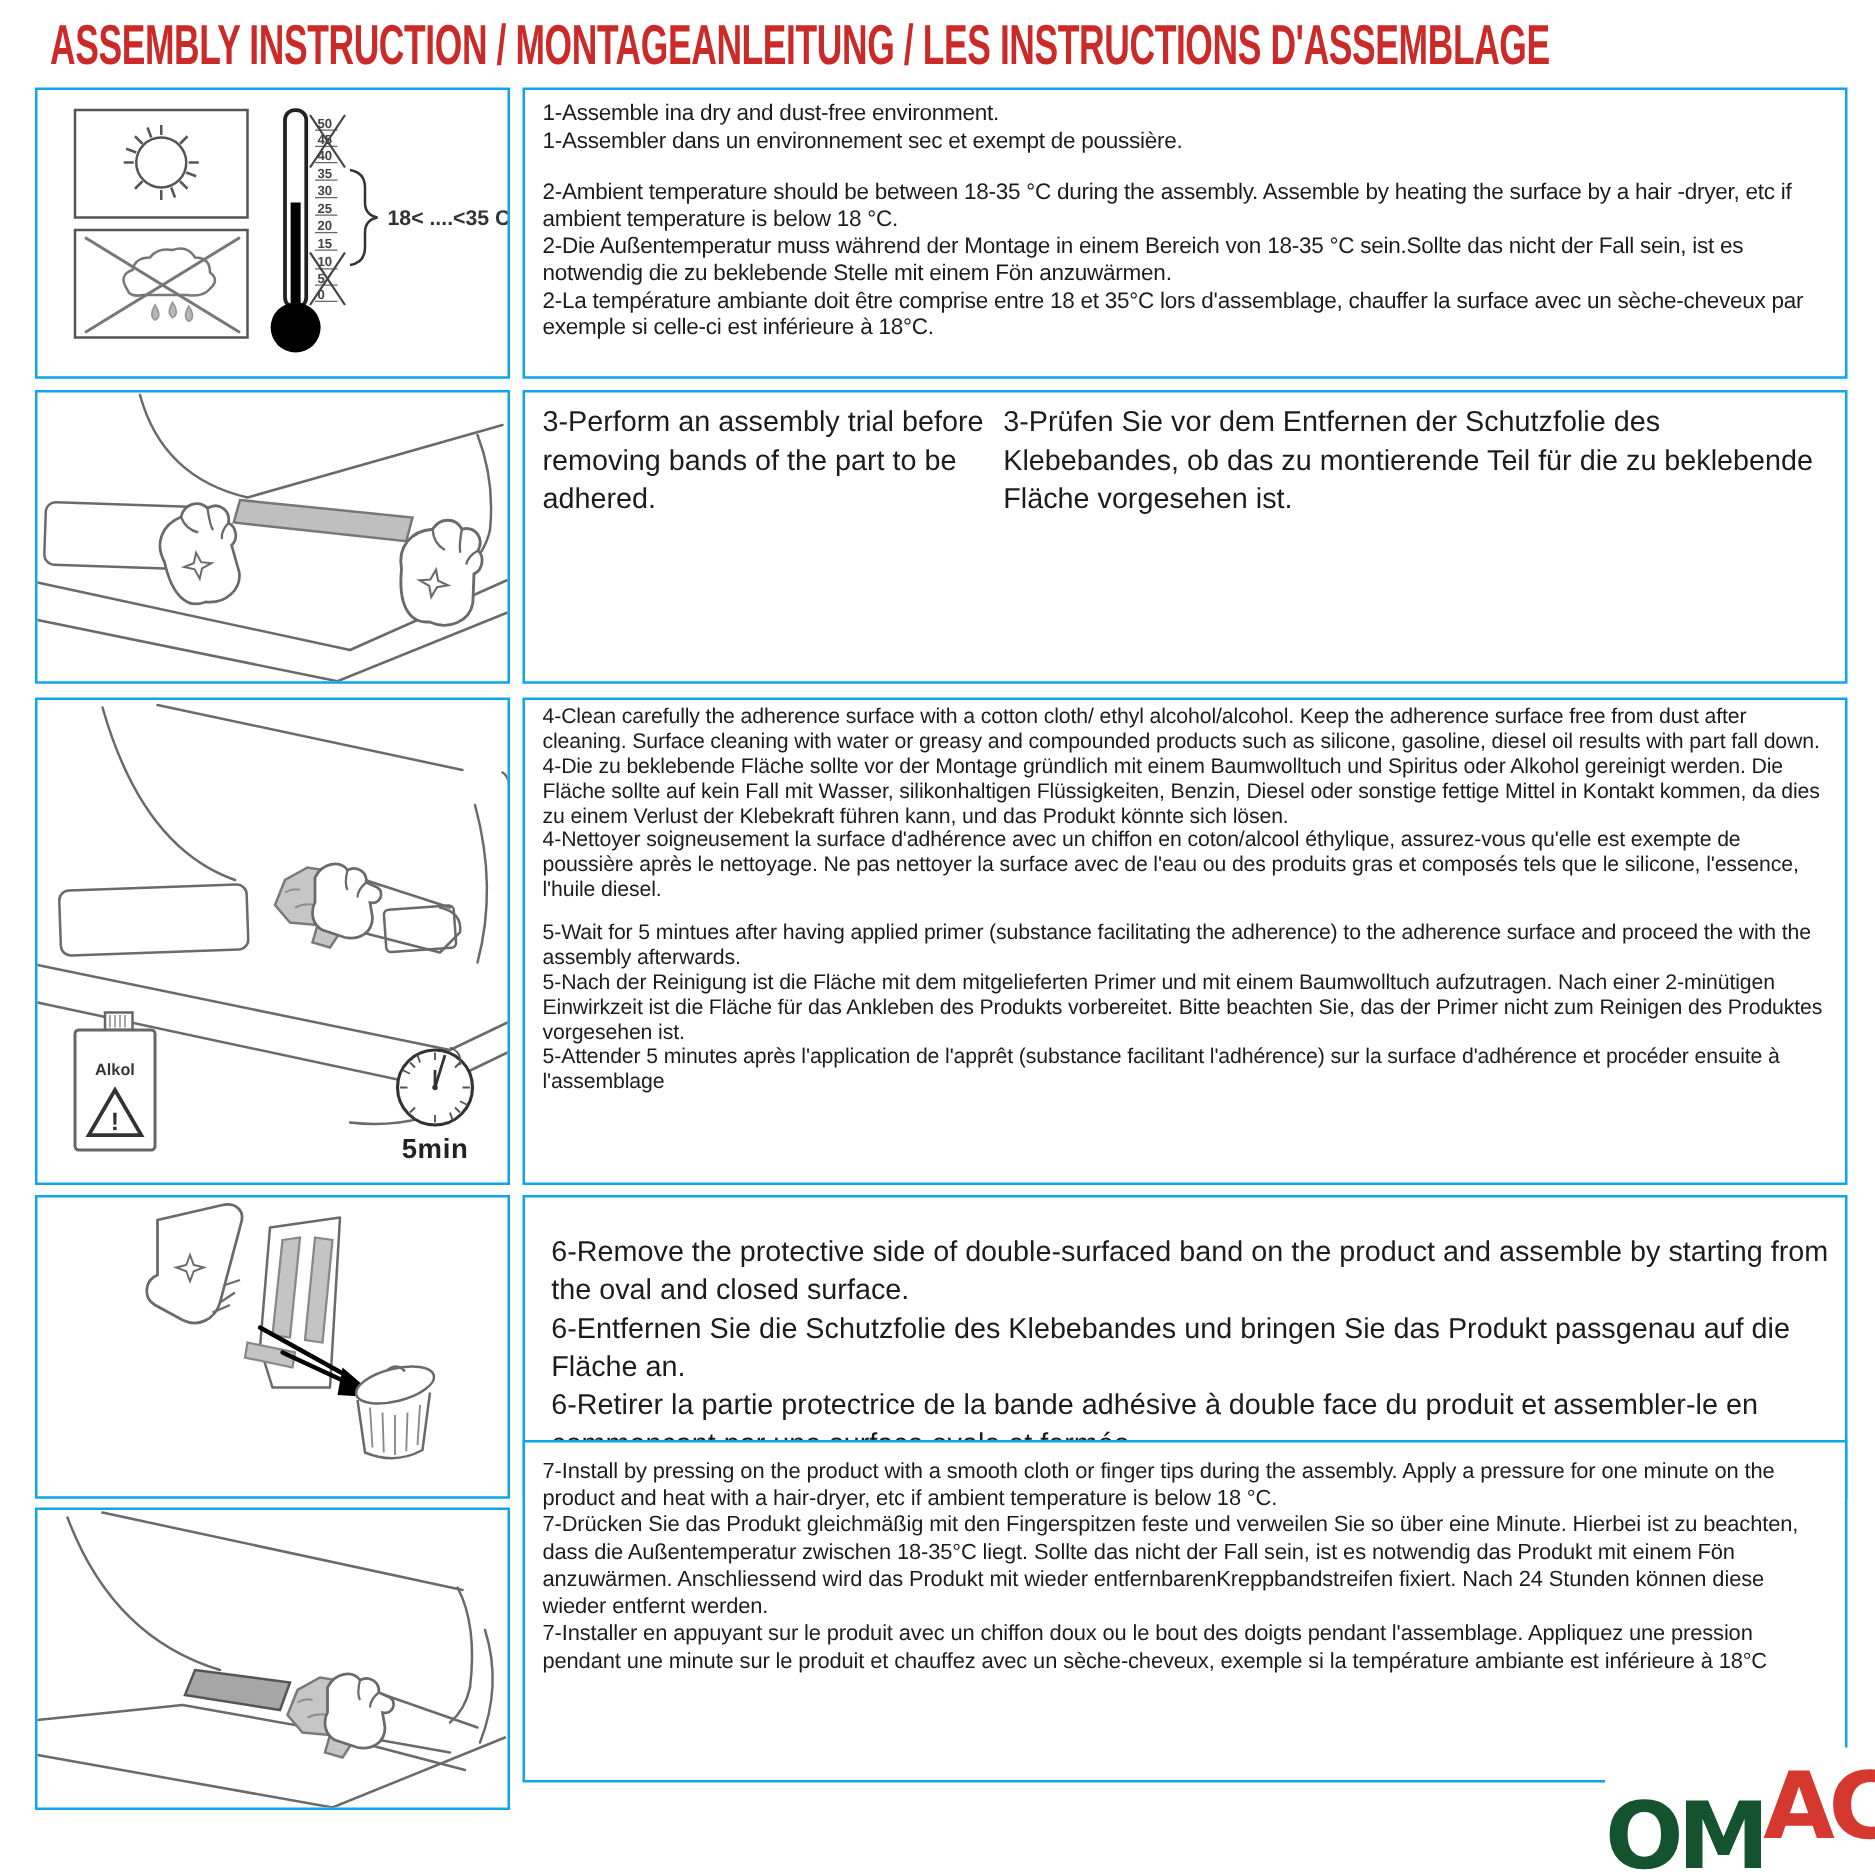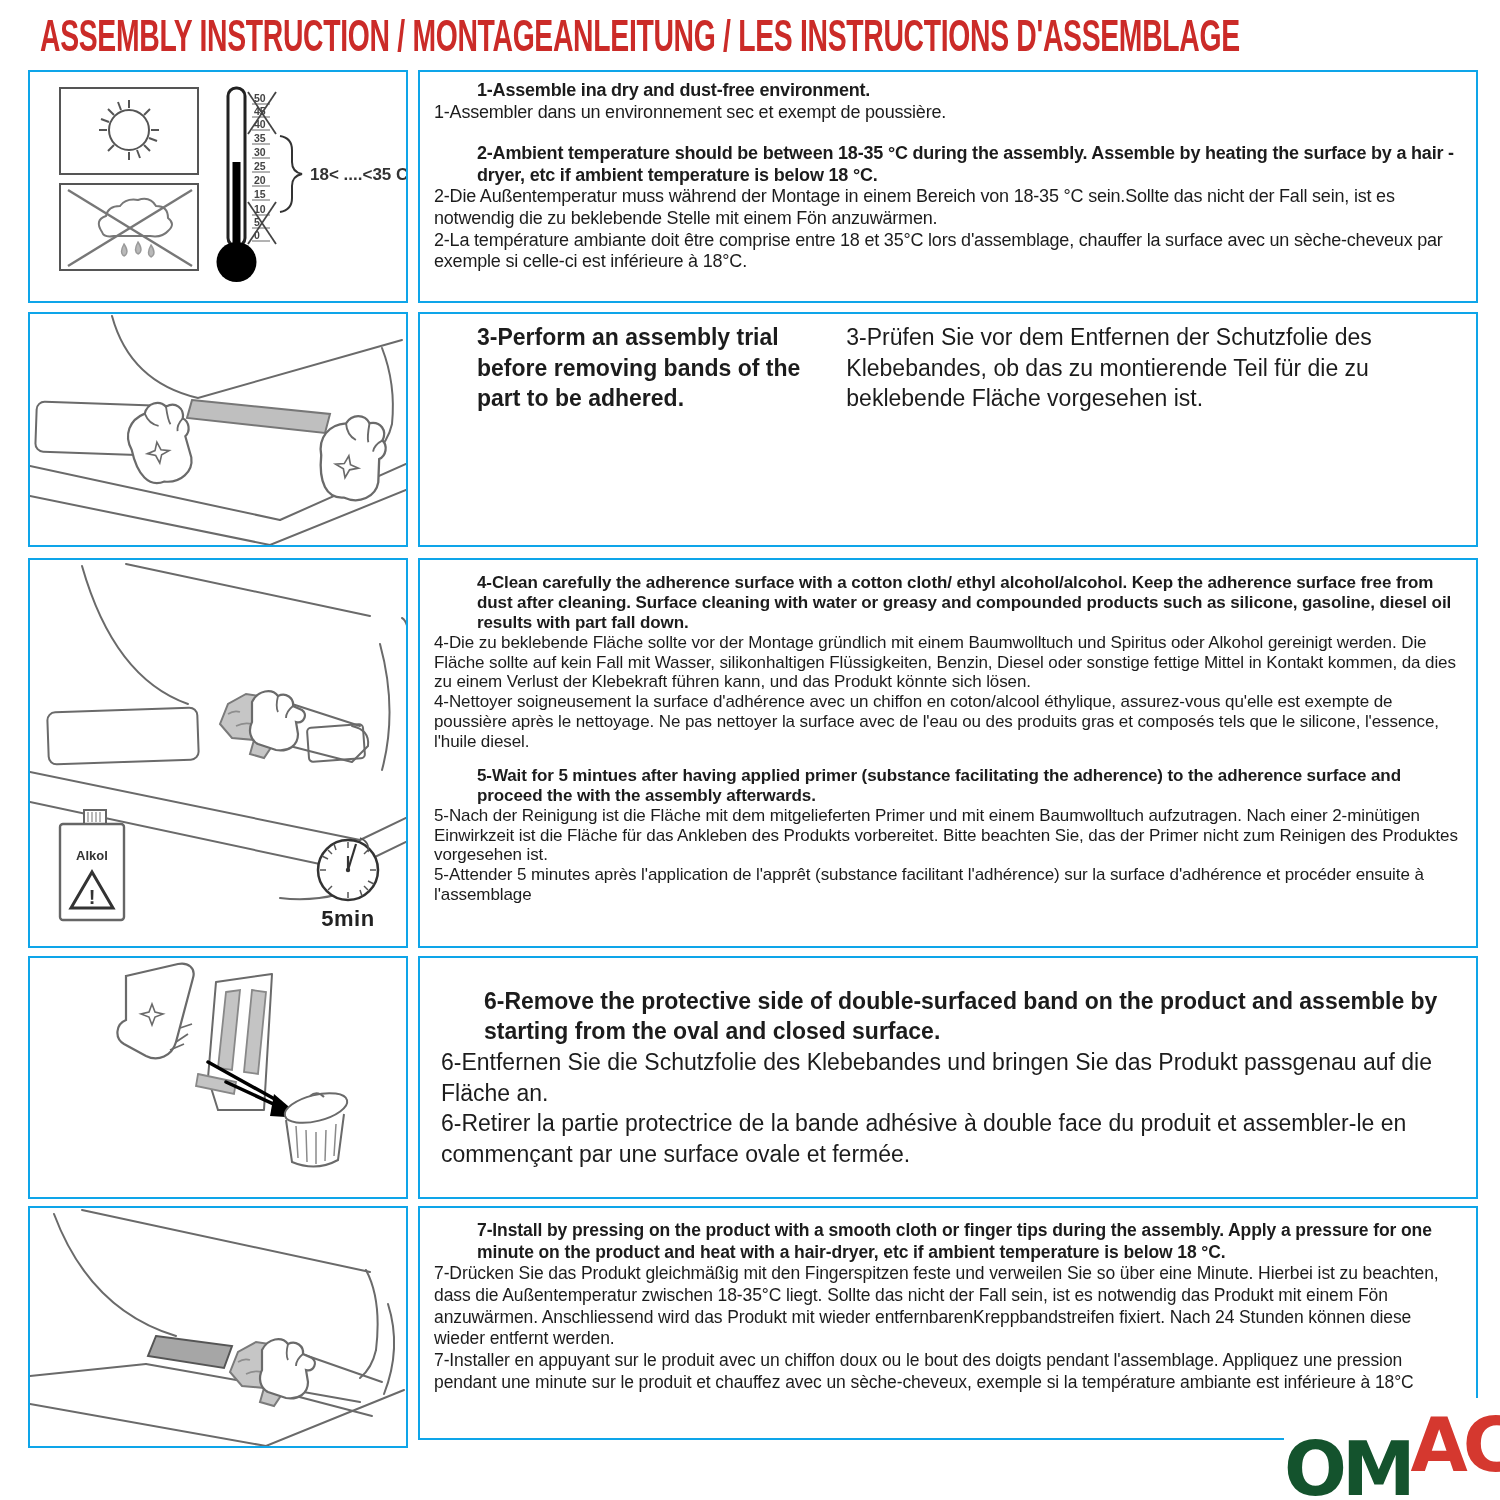--- a/index.html
+++ b/index.html
@@ -4,25 +4,25 @@
 <style>
   html,body{margin:0;padding:0;background:#ffffff;}
   body{width:1500px;height:1500px;position:relative;overflow:hidden;
        font-family:"Liberation Sans",sans-serif;color:#1c1c1c;}
   .title{position:absolute;left:40px;top:10px;margin:0;color:#cb2b28;
          font-size:45px;font-weight:bold;white-space:nowrap;
          transform:scaleX(0.63);transform-origin:left top;letter-spacing:-0.5px;}
   .box{position:absolute;border:2px solid #0ea5e9;box-sizing:border-box;background:#fff;}
   .tb{padding:8px 10px 8px 14px;}
   .tb p{margin:0;}
-  .tb p.b{font-weight:bold;margin-left:43px;}
+  .tb p.b{font-weight:normal;}
   .tb p.gap{margin-top:20px;}
   .s1{font-size:18px;line-height:1.2;letter-spacing:-0.2px;}
   .s2{font-size:23px;line-height:1.33;display:flex;flex-direction:row;justify-content:center;}
-  .s3{font-size:17px;line-height:1.17;letter-spacing:-0.1px;padding-top:13px;}
+  .s3{font-size:17px;line-height:1.17;letter-spacing:-0.1px;padding-top:3px;}
   .s3 p.gap{margin-top:14px;}
   .s4{font-size:23px;line-height:1.33;display:flex;flex-direction:column;justify-content:center;}
   .s5{font-size:17.5px;line-height:1.24;letter-spacing:-0.1px;padding-top:12px;}
   .illus{display:flex;align-items:stretch;justify-content:stretch;}
   .illus svg{width:100%;height:100%;}
   .logo{position:absolute;left:1284px;top:1398px;width:216px;height:94px;background:#fff;
         display:flex;align-items:center;justify-content:flex-start;
         font-family:"DejaVu Sans",sans-serif;font-weight:bold;font-size:74px;letter-spacing:-5px;}
   .logo .lb{color:#14532d;margin-top:48px;}
   .logo .lr{color:#d5382f;}
@@ -264,21 +264,21 @@
         <path d="M0,168 L116,156"></path>
         <path d="M0,196 L236,238"></path>
         <path d="M236,238 L374,182"></path>
         <path d="M116,156 L330,194"></path>
         <path d="M272,146 L352,174 M258,186 L342,208"></path>
       </g>
       <polygon points="126,128 202,138 194,160 118,148" fill="#a6a6a6" stroke="#555" stroke-width="2"></polygon>
       <use href="#cloth-hand" transform="translate(238,158)"></use>
     </svg>
   </div>
-  <div class="box tb s5" style="left:418px;top:1206px;width:1060px;height:234px;">
+  <div class="box tb s5" style="left:418px;top:1152px;width:1060px;height:274px;">
     <p class="b">7-Install by pressing on the product with a smooth cloth or finger tips during the assembly. Apply a pressure for one minute on the product and heat with a hair-dryer, etc if ambient temperature is below 18 °C.</p>
     <p>7-Drücken Sie das Produkt gleichmäßig mit den Fingerspitzen feste und verweilen Sie so über eine Minute. Hierbei ist zu beachten, dass die Außentemperatur zwischen 18-35°C liegt. Sollte das nicht der Fall sein, ist es notwendig das Produkt mit einem Fön anzuwärmen. Anschliessend wird das Produkt mit wieder entfernbarenKreppbandstreifen fixiert. Nach 24 Stunden können diese wieder entfernt werden.</p>
     <p>7-Installer en appuyant sur le produit avec un chiffon doux ou le bout des doigts pendant l'assemblage. Appliquez une pression pendant une minute sur le produit et chauffez avec un sèche-cheveux, exemple si la température ambiante est inférieure à 18°C</p>
   </div>
 
   <div class="logo">
     <span class="lb">OM</span>
       <span class="lr">AC</span>
   </div>
 

